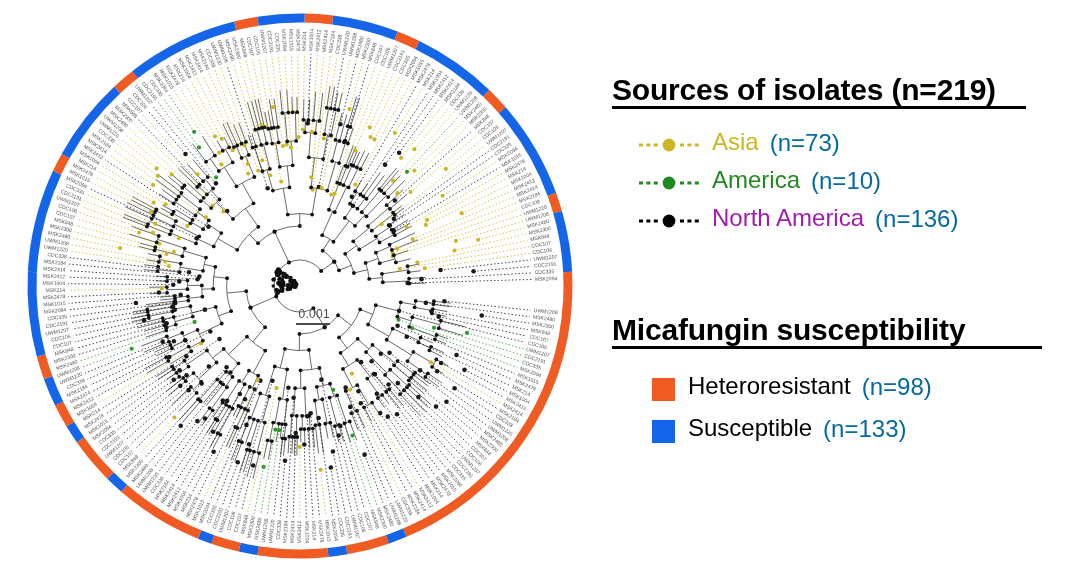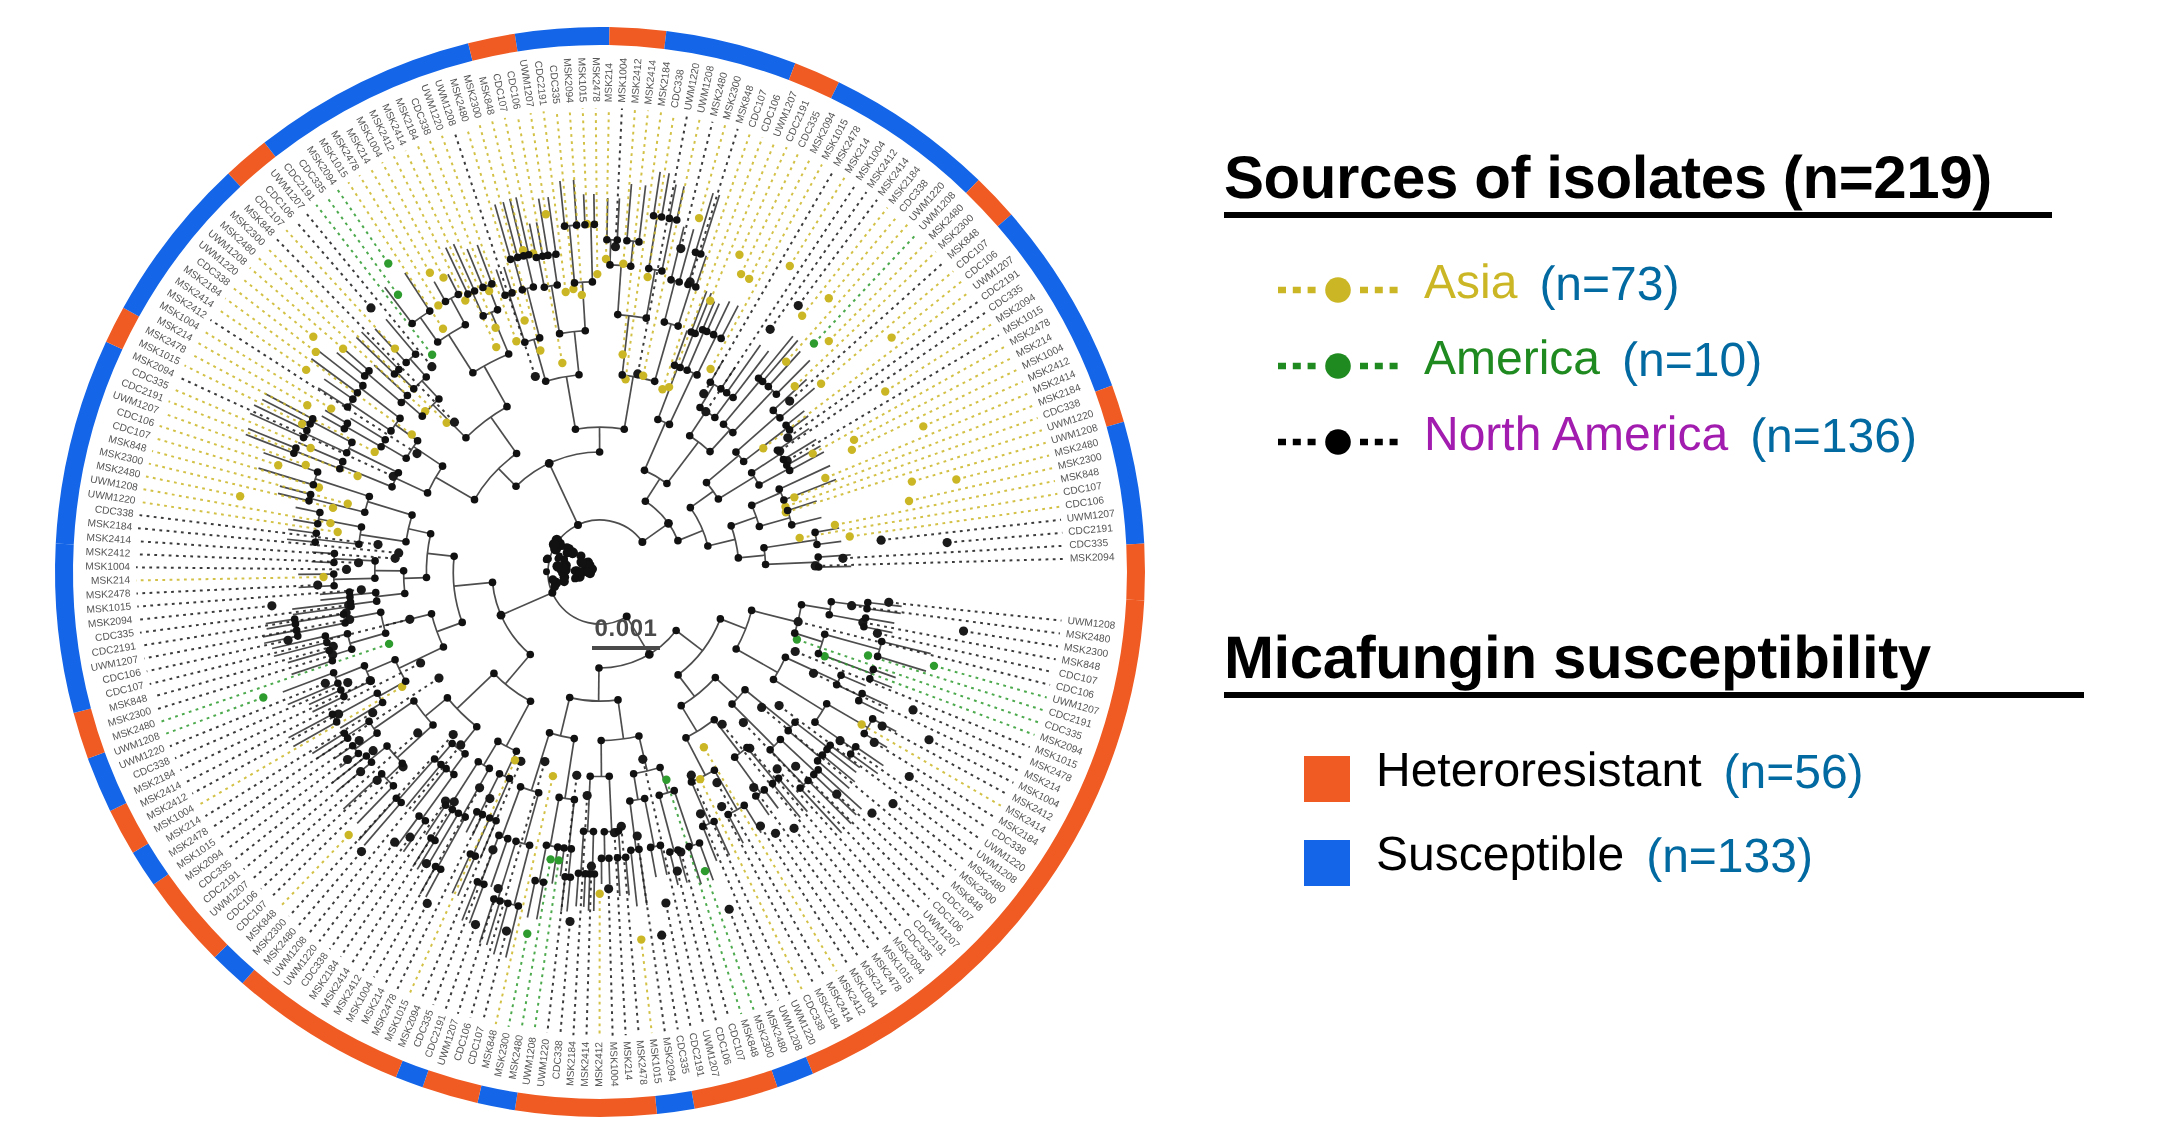--- a/index.html
+++ b/index.html
@@ -8,21 +8,21 @@
     width:1080px;height:566px;overflow:hidden;
     font-family:"Liberation Sans", sans-serif;
     color:#000;
   }
   #figure{position:relative;width:1080px;height:566px;background:#fff;}
 
   
   #tree-panel{position:absolute;left:0;top:0;width:600px;height:566px;}
   #tree-svg{display:block;width:600px;height:566px;}
 
-  .scale-bar-group{position:absolute;left:296px;top:308px;text-align:center;font-weight:bold;}
+  .scale-bar-group{position:absolute;left:296px;top:308px;text-align:right;}
   .scale-bar-label{
     font-size:12px;color:#4a4a4a;letter-spacing:.3px;line-height:13px;
     font-family:"Liberation Sans", sans-serif;
   }
   .scale-bar-rule{width:34px;height:2px;background:#4a4a4a;margin:2px auto 0 auto;}
 
   
   #legend-panel{position:absolute;left:612px;top:0;width:468px;height:566px;}
 
   .legend-block{position:absolute;left:0;width:452px;}
@@ -1873,21 +1873,21 @@
         </div>
     </div>
 
     <div class="legend-block" id="legend-suscept">
       <div class="legend-title">Micafungin susceptibility</div>
       <div class="legend-rule"></div>
       <div class="legend-items" id="suscept-items">
           <div class="legend-row">
             <span class="swatch" style="background: rgb(239, 91, 35);"></span>
             <span class="legend-row-label">Heteroresistant</span>
-            <span class="legend-row-count">(n=56)</span>
+            <span class="legend-row-count">(n=98)</span>
           </div>
           <div class="legend-row">
             <span class="swatch" style="background: rgb(20, 101, 232);"></span>
             <span class="legend-row-label">Susceptible</span>
             <span class="legend-row-count">(n=133)</span>
           </div>
         </div>
     </div>
 
   </div>

